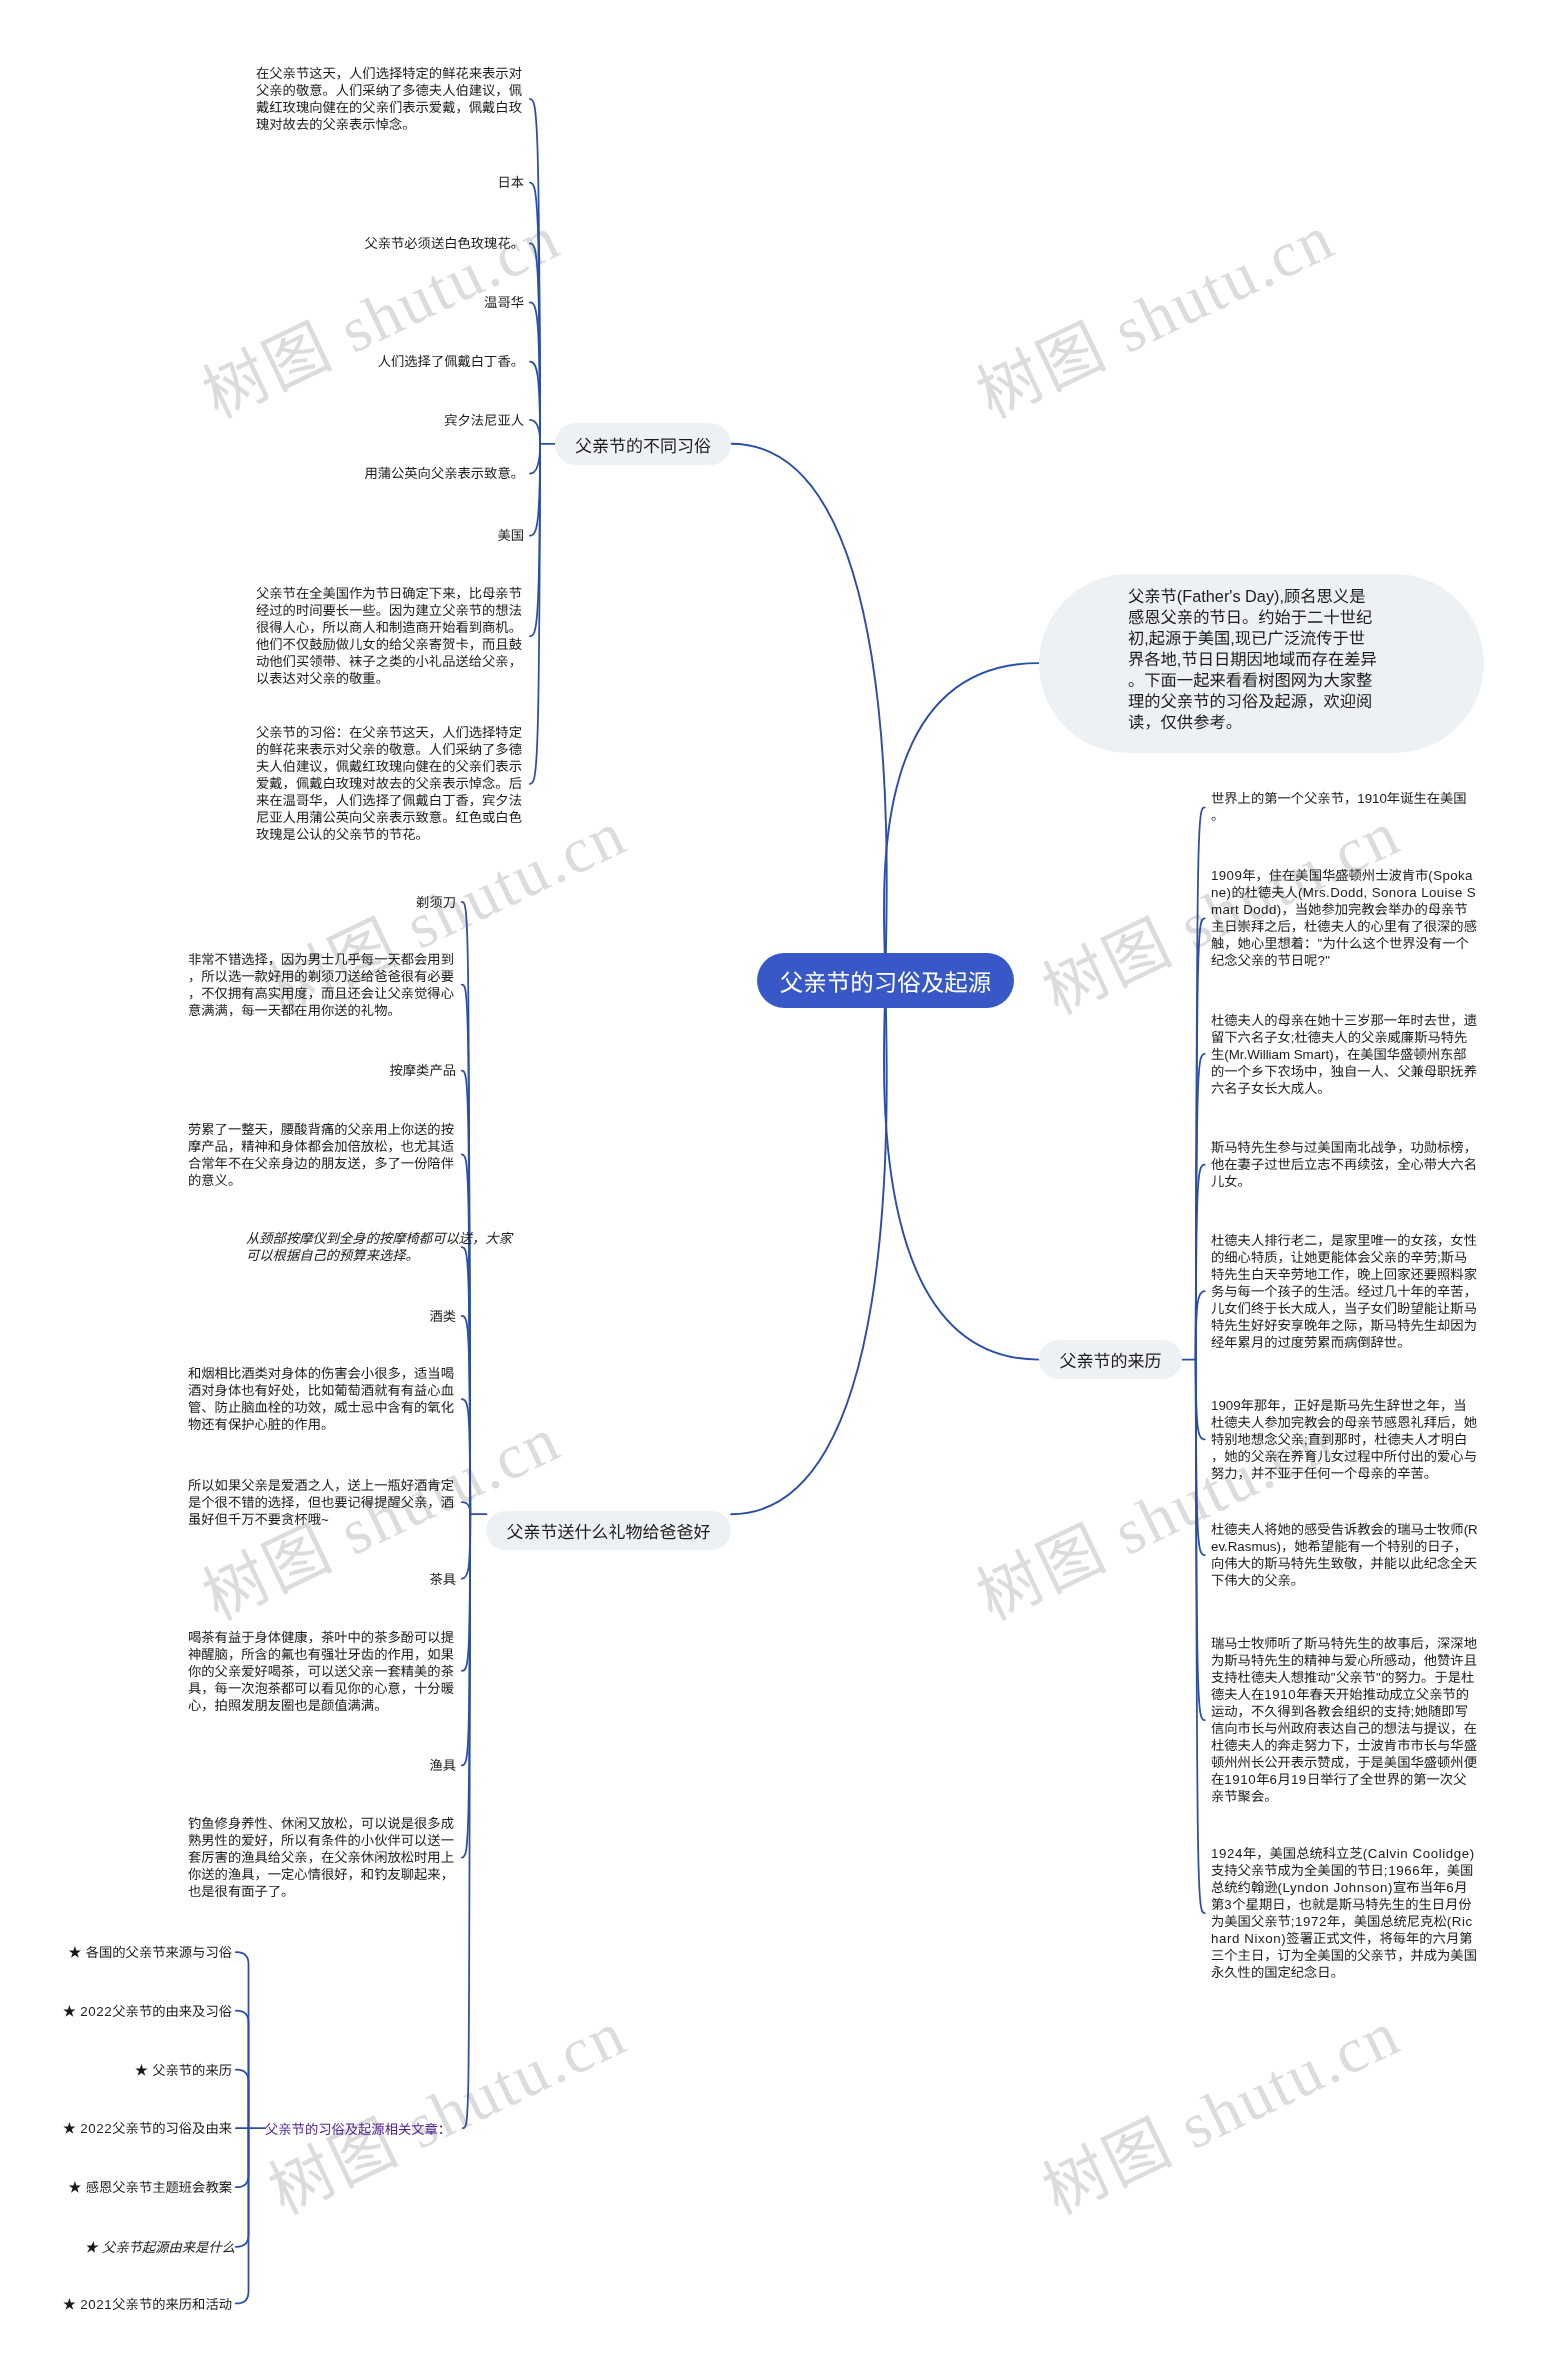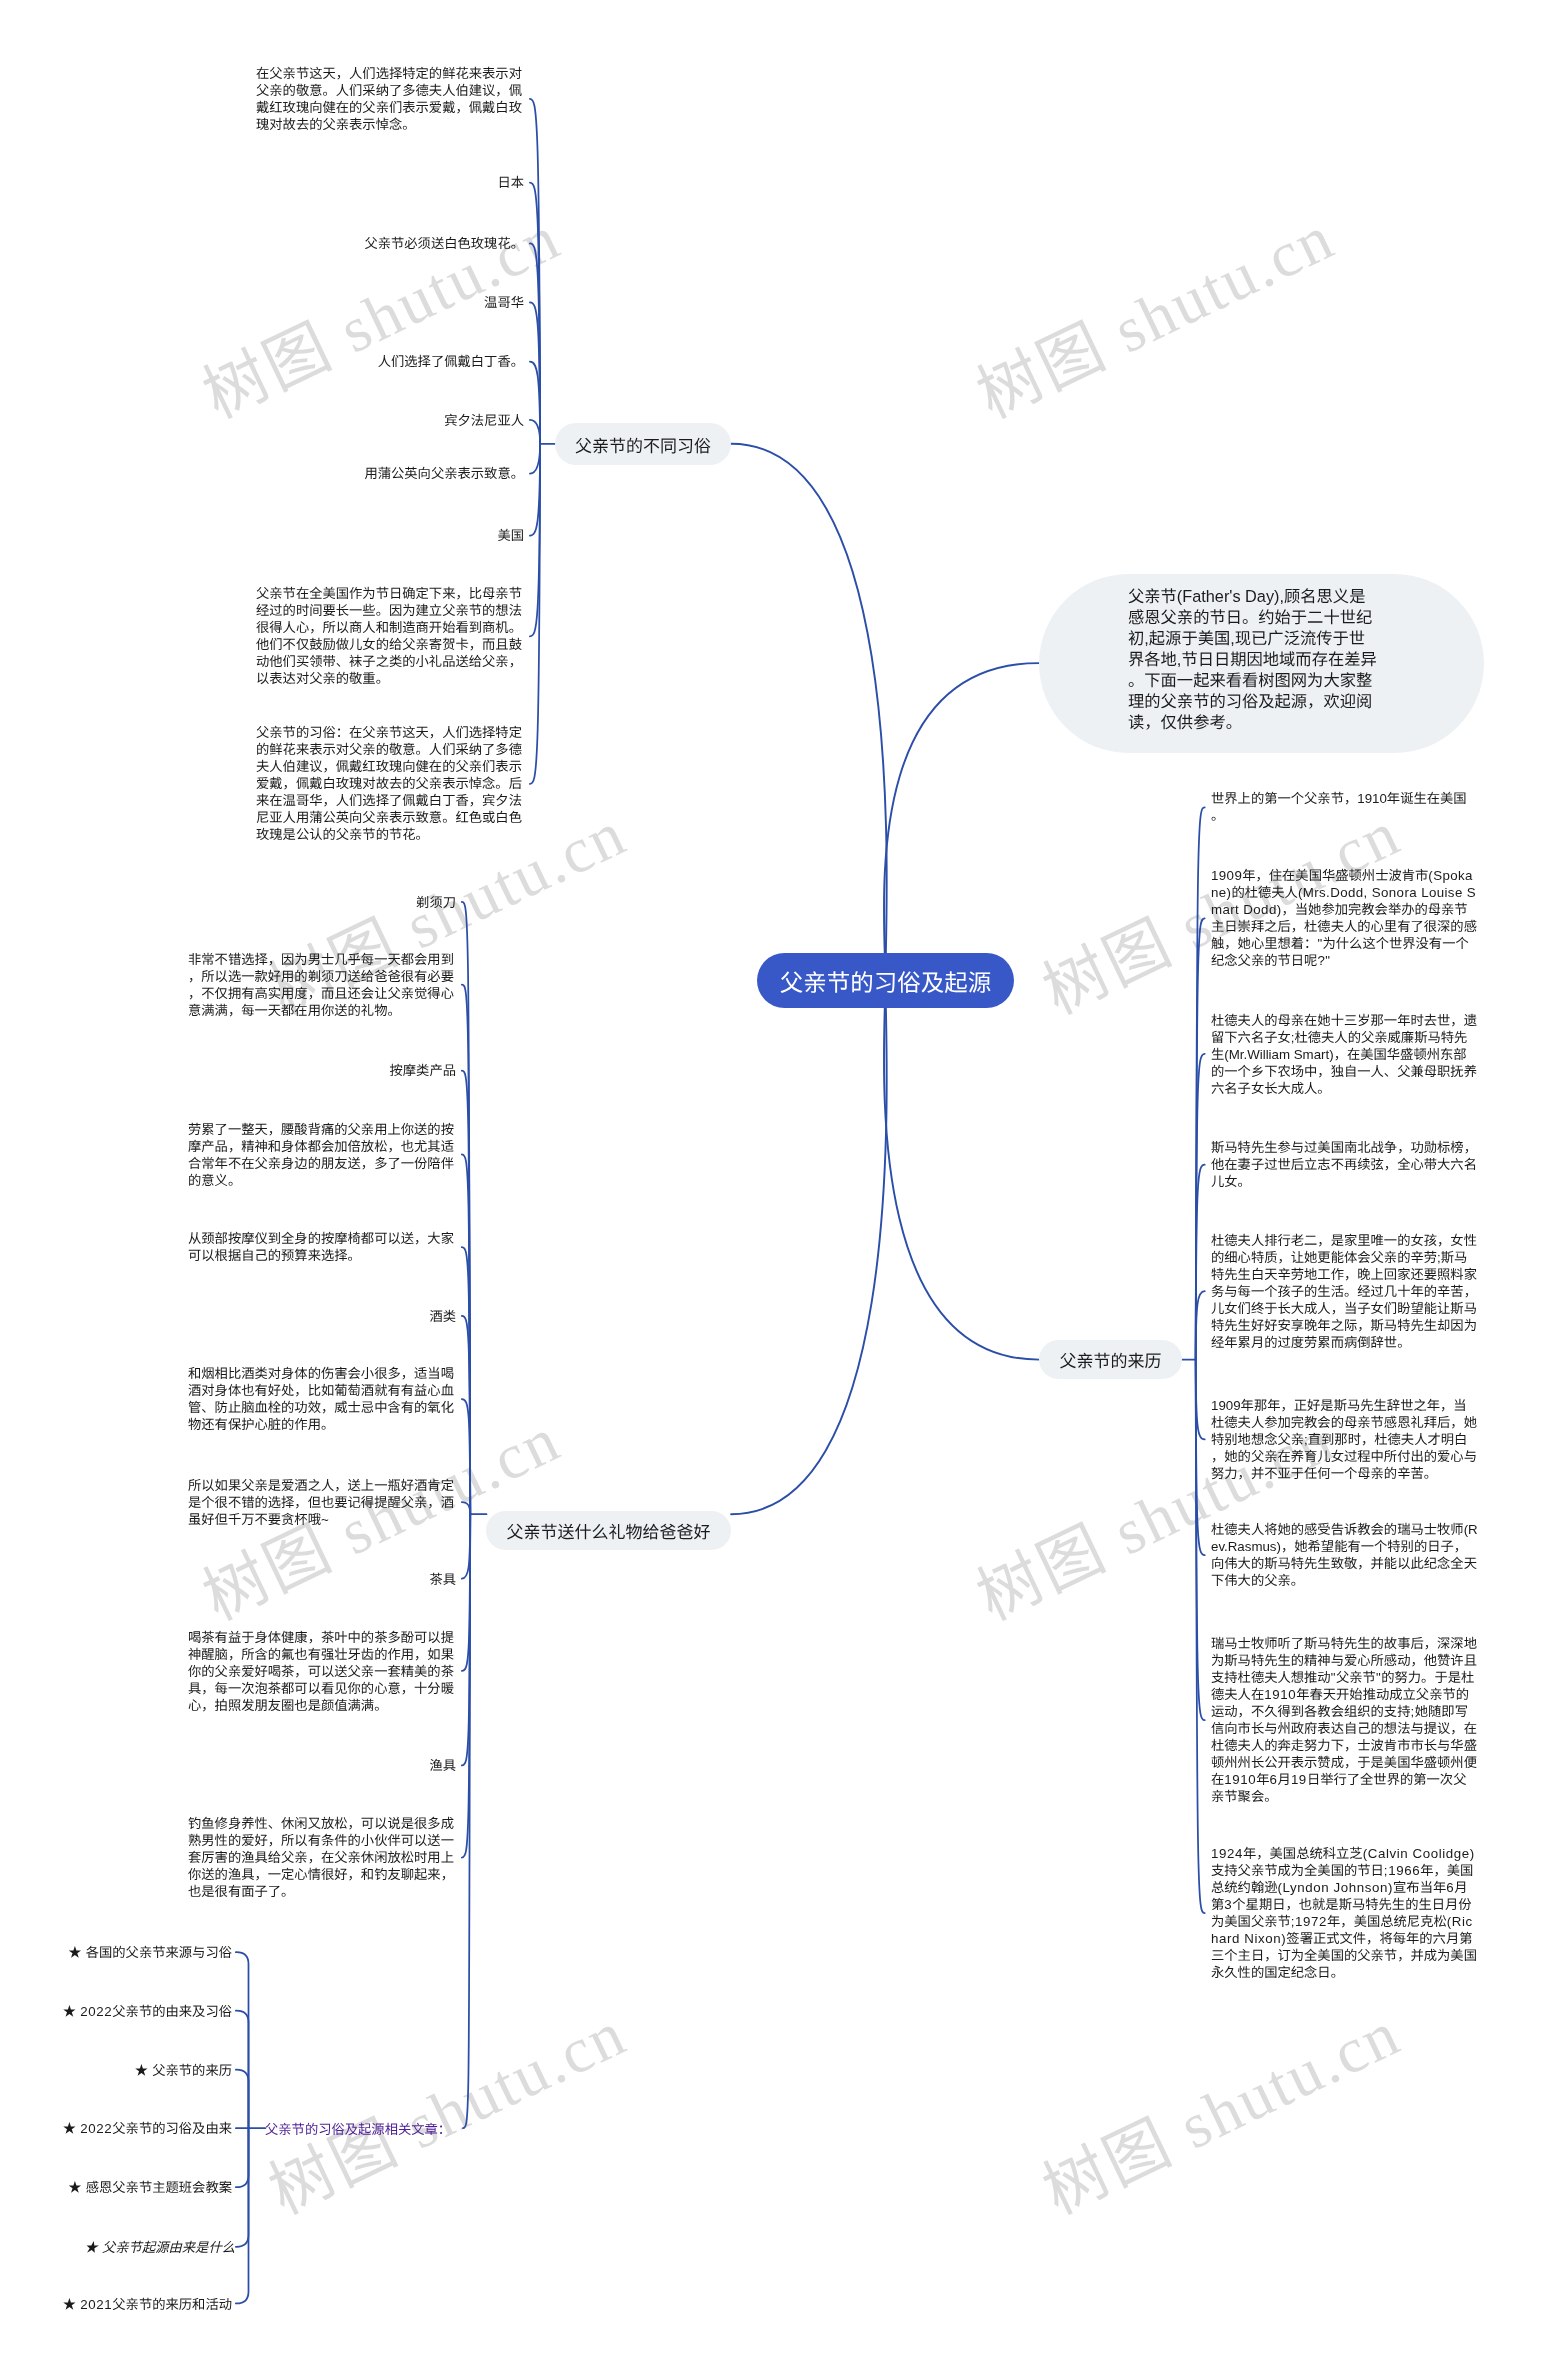--- a/index.html
+++ b/index.html
@@ -97,21 +97,21 @@
     <div class="leaf" style="right: 1019px; max-width: 268px; top: 412px;">宾夕法尼亚人</div>
     <div class="leaf" style="right: 1019px; max-width: 268px; top: 465px;">用蒲公英向父亲表示致意。</div>
     <div class="leaf" style="right: 1019px; max-width: 268px; top: 527px;">美国</div>
     <div class="leaf" style="right: 1019px; max-width: 268px; top: 585px;">父亲节在全美国作为节日确定下来，比母亲节经过的时间要长一些。因为建立父亲节的想法很得人心，所以商人和制造商开始看到商机。他们不仅鼓励做儿女的给父亲寄贺卡，而且鼓动他们买领带、袜子之类的小礼品送给父亲，以表达对父亲的敬重。</div>
     <div class="leaf" style="right: 1019px; max-width: 268px; top: 724px;">父亲节的习俗：在父亲节这天，人们选择特定的鲜花来表示对父亲的敬意。人们采纳了多德夫人伯建议，佩戴红玫瑰向健在的父亲们表示爱戴，佩戴白玫瑰对故去的父亲表示悼念。后来在温哥华，人们选择了佩戴白丁香，宾夕法尼亚人用蒲公英向父亲表示致意。红色或白色玫瑰是公认的父亲节的节花。</div>
     <div class="node topic" style="left: 486px; top: 1495px; width: 245px; height: 39px; margin-top: 16px;">父亲节送什么礼物给爸爸好</div>
     <div class="leaf" style="right: 1087px; max-width: 268px; top: 894px;">剃须刀</div>
     <div class="leaf" style="right: 1087px; max-width: 268px; top: 951px;">非常不错选择，因为男士几乎每一天都会用到，所以选一款好用的剃须刀送给爸爸很有必要，不仅拥有高实用度，而且还会让父亲觉得心意满满，每一天都在用你送的礼物。</div>
     <div class="leaf" style="right: 1087px; max-width: 268px; top: 1062px;">按摩类产品</div>
     <div class="leaf" style="right: 1087px; max-width: 268px; top: 1121px;">劳累了一整天，腰酸背痛的父亲用上你送的按摩产品，精神和身体都会加倍放松，也尤其适合常年不在父亲身边的朋友送，多了一份陪伴的意义。</div>
-    <div class="leaf" style="right: 1087px; max-width: 268px; top: 1230px;">从颈部按摩仪到全身的按摩椅都可以送，大家可以根据自己的预算来选择。</div>
+    <div class="leaf" style="right: 1029px; max-width: 268px; top: 1230px; font-style: italic;">从颈部按摩仪到全身的按摩椅都可以送，大家可以根据自己的预算来选择。</div>
     <div class="leaf" style="right: 1087px; max-width: 268px; top: 1308px;">酒类</div>
     <div class="leaf" style="right: 1087px; max-width: 268px; top: 1365px;">和烟相比酒类对身体的伤害会小很多，适当喝酒对身体也有好处，比如葡萄酒就有有益心血管、防止脑血栓的功效，威士忌中含有的氧化物还有保护心脏的作用。</div>
     <div class="leaf" style="right: 1087px; max-width: 268px; top: 1477px;">所以如果父亲是爱酒之人，送上一瓶好酒肯定是个很不错的选择，但也要记得提醒父亲，酒虽好但千万不要贪杯哦<span class="lat">~</span></div>
     <div class="leaf" style="right: 1087px; max-width: 268px; top: 1571px;">茶具</div>
     <div class="leaf" style="right: 1087px; max-width: 268px; top: 1629px;">喝茶有益于身体健康，茶叶中的茶多酚可以提神醒脑，所含的氟也有强壮牙齿的作用，如果你的父亲爱好喝茶，可以送父亲一套精美的茶具，每一次泡茶都可以看见你的心意，十分暖心，拍照发朋友圈也是颜值满满。</div>
     <div class="leaf" style="right: 1087px; max-width: 268px; top: 1757px;">渔具</div>
     <div class="leaf" style="right: 1087px; max-width: 268px; top: 1815px;">钓鱼修身养性、休闲又放松，可以说是很多成熟男性的爱好，所以有条件的小伙伴可以送一套厉害的渔具给父亲，在父亲休闲放松时用上你送的渔具，一定心情很好，和钓友聊起来，也是很有面子了。</div>
     <div class="node plain" style="left: 265px; top: 2117px; width: 193px; height: 23px;">父亲节的习俗及起源相关文章：</div>
     <div class="leaf" style="right: 1311px; max-width: 271px; top: 1944px;">★<span class="lat"> </span>各国的父亲节来源与习俗</div>
     <div class="leaf" style="right: 1311px; max-width: 271px; top: 2003px; text-align: right;">★<span class="lat"> 2022</span>父亲节的由来及习俗</div>

